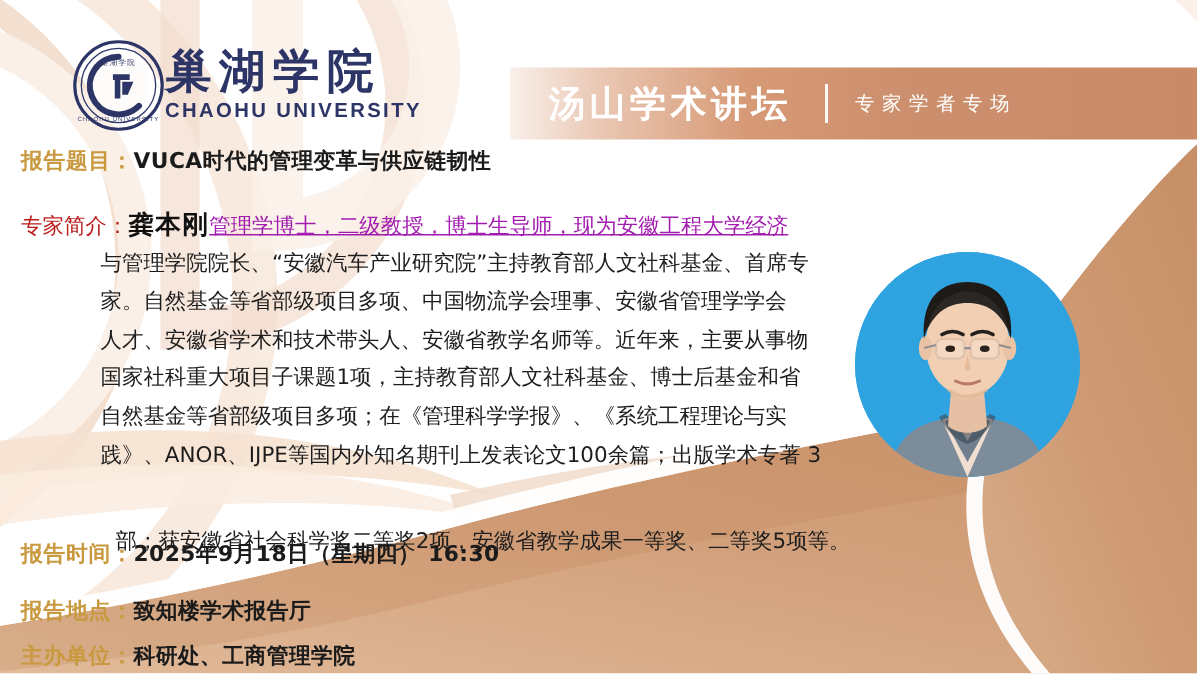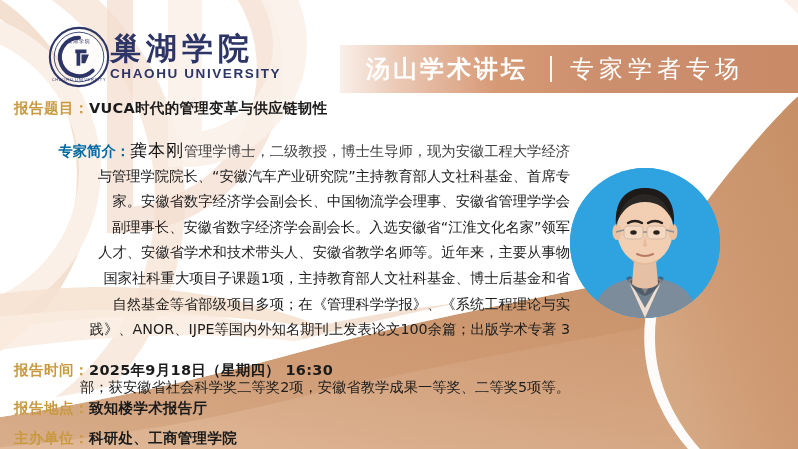--- a/index.html
+++ b/index.html
@@ -56,42 +56,42 @@
     font-family:"DejaVu Serif", serif;
     font-size:24px; font-weight:700; color:#ffffff;
     letter-spacing:3px; margin-left:26px; white-space:nowrap;
   }
   .banner-div {
     width:2px; height:26px; background:#ffffff; opacity:0.93;
     margin:0 18px 0 22px; flex:0 0 auto;
   }
   .banner-sub {
     font-family:"DejaVu Serif", serif;
-    font-size:24px; font-weight:400; color:#ffffff;
+    font-size:13px; font-weight:400; color:#ffffff;
     letter-spacing:5px; white-space:nowrap;
   }
 
   
-  .body-area { position:absolute; left:0; top:0; width:798px; height:449px;text-align:right; }
+  .body-area { position:absolute; left:0; top:0; width:798px; height:449px; }
 
   .row {
     position:absolute;
     font-family:"DejaVu Sans", sans-serif;
     font-size:14.5px;
     line-height:1.5;
     white-space:nowrap;
   }
   .lbl { color:#c9993f; font-weight:700; letter-spacing:0.5px; }
   .val { color:#1b1b1b; font-weight:700; letter-spacing:0.3px; }
 
   .title-row { left:14px; top:98px; }
-  .bio-label { color:#0369a1; font-weight:700; }
-  .bio-name { color:#111111; font-weight:400; font-size:17px; letter-spacing:1px; }
+  .bio-label { color:#b91c1c; font-weight:400; }
+  .bio-name { color:#111111; font-weight:700; font-size:17px; letter-spacing:1px; }
   .bio-text {
-    color:#404040; font-weight:400; font-size:14.3px;
+    color:#a21caf; font-weight:400; font-size:14.3px;text-decoration:underline;
   }
   .bio-lines {
     position:absolute; left:14px; top:138px; width:556px;
   }
   .bio-line {
     font-family:"DejaVu Sans", sans-serif;
     font-size:14.3px; color:#1d1d1d;
     height:25.6px; line-height:25.6px;
     white-space:nowrap;
   }
@@ -201,22 +201,21 @@
 
     <div class="row title-row">
       <span class="lbl">报告题目：</span><span class="val">VUCA时代的管理变革与供应链韧性</span>
     </div>
 
     <div class="bio-lines">
       <div class="bio-line">
         <span class="bio-label">专家简介：</span><span class="bio-name">龚本刚</span><span class="bio-text">管理学博士，二级教授，博士生导师，现为安徽工程大学经济</span>
       </div>
       <div class="bio-line indent">与管理学院院长、“安徽汽车产业研究院”主持教育部人文社科基金、首席专</div>
-      <div class="bio-line indent">家。安徽省数字经济学会副会长、中国物流学会理事、安徽省管理学学会</div>
-      <div class="bio-line indent">副理事长、安徽省数字经济学会副会长。入选安徽省“江淮文化名家”领军</div>
+      <div class="bio-line indent">家。自然基金等省部级项目多项、中国物流学会理事、安徽省管理学学会</div>
       <div class="bio-line indent">人才、安徽省学术和技术带头人、安徽省教学名师等。近年来，主要从事物</div>
       <div class="bio-line indent">国家社科重大项目子课题1项，主持教育部人文社科基金、博士后基金和省</div>
       <div class="bio-line indent">自然基金等省部级项目多项；在《管理科学学报》、《系统工程理论与实</div>
       <div class="bio-line indent">践》、ANOR、IJPE等国内外知名期刊上发表论文100余篇；出版学术专著 3</div>
       <div class="bio-line indent2">部；获安徽省社会科学奖二等奖2项，安徽省教学成果一等奖、二等奖5项等。</div>
     </div>
 
     <div class="row info-row-1">
       <span class="lbl">报告时间：</span><span class="val">2025年9月18日（星期四） 16:30</span>
     </div>

